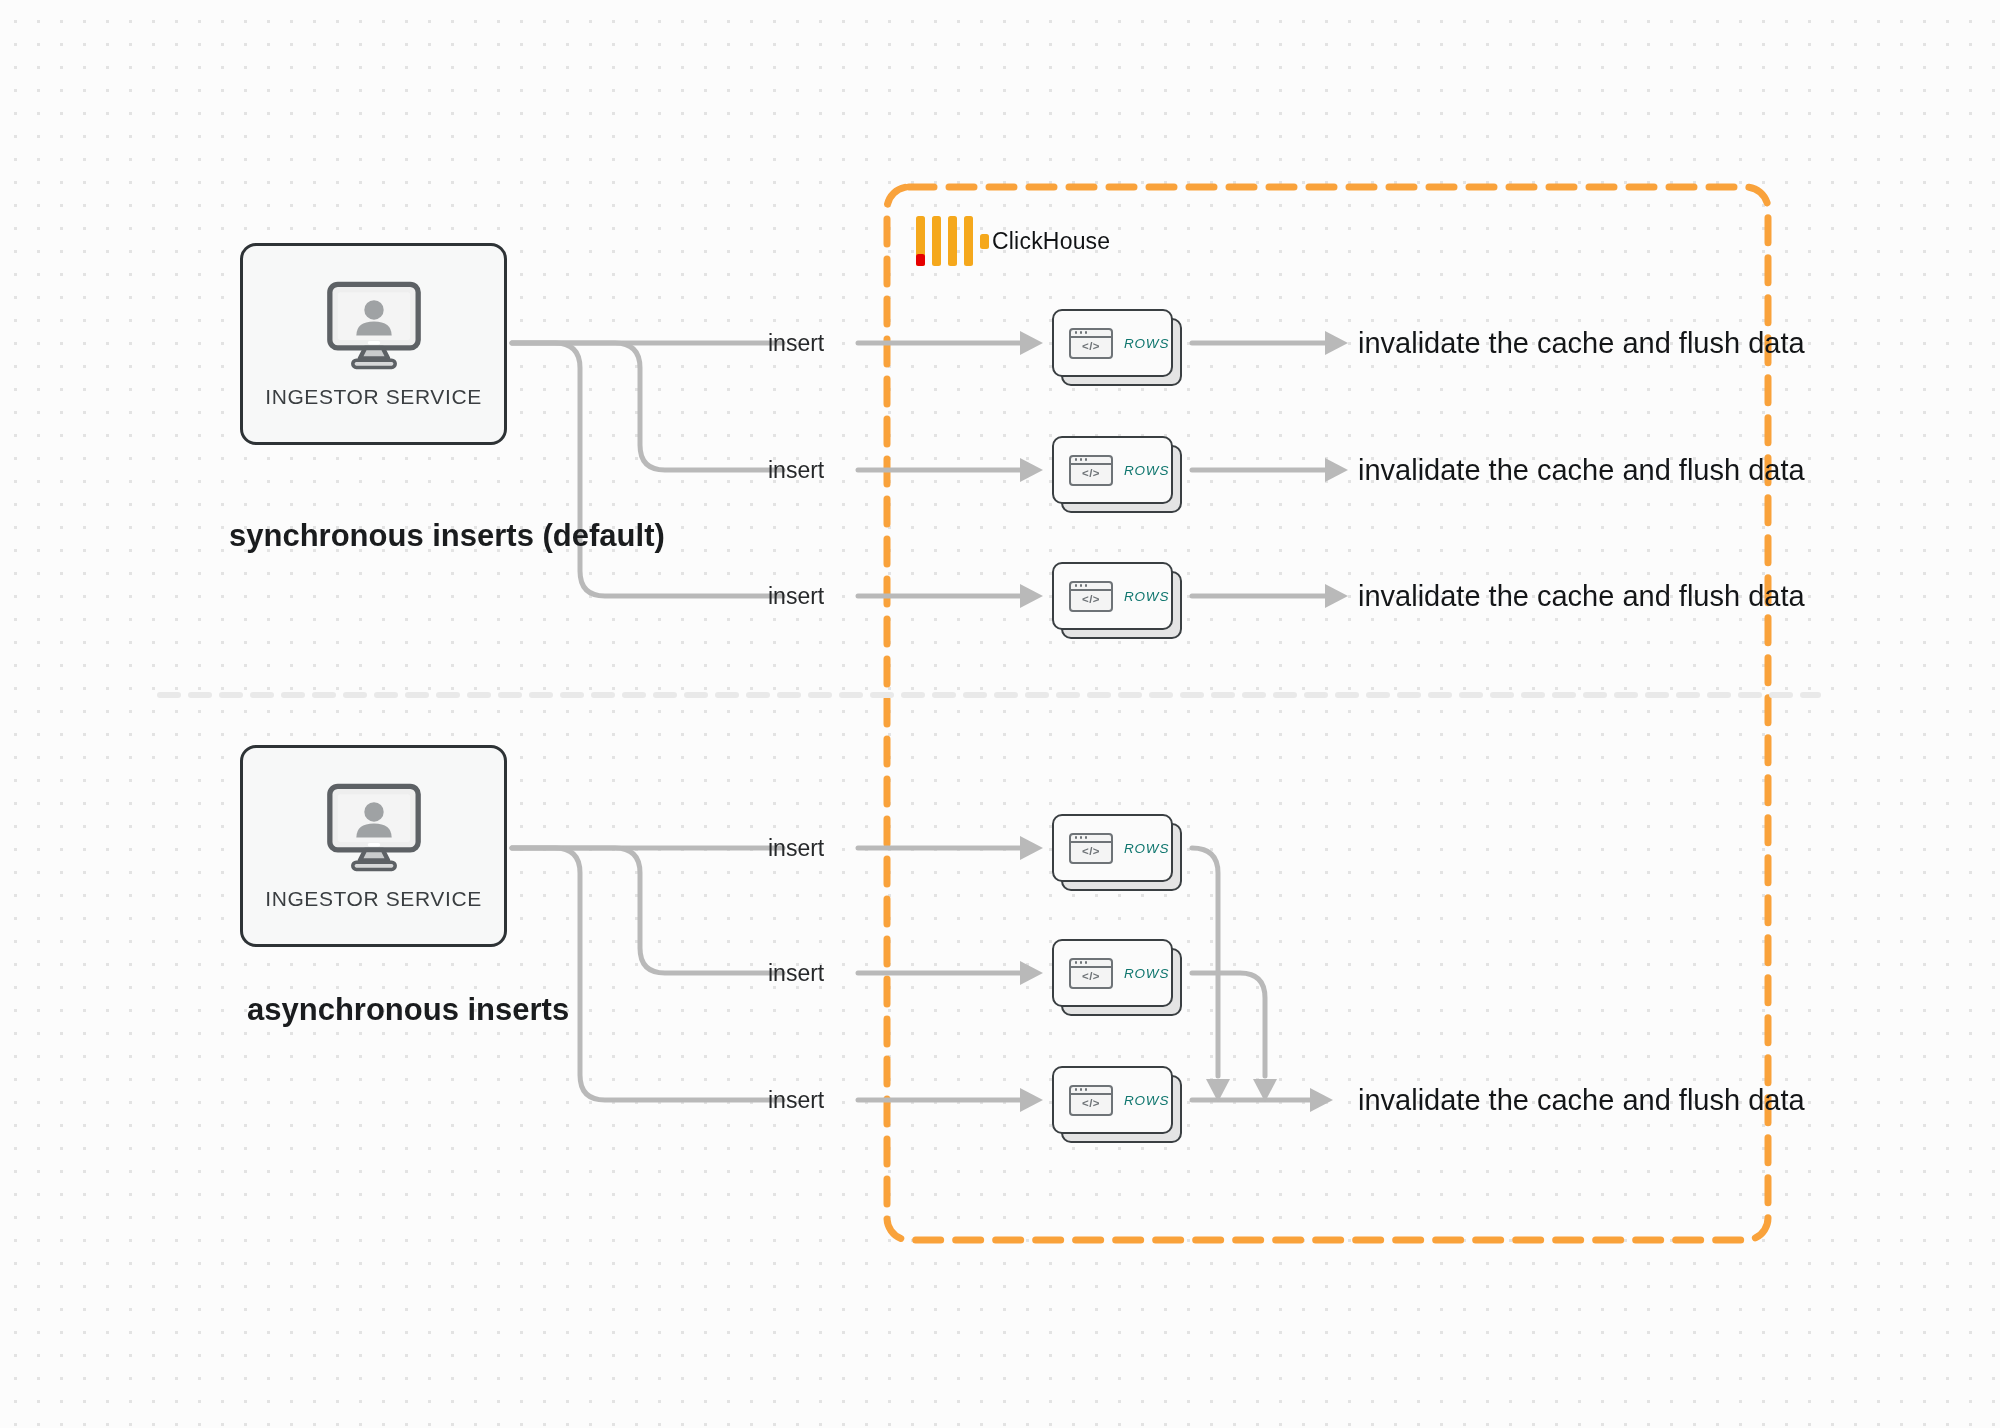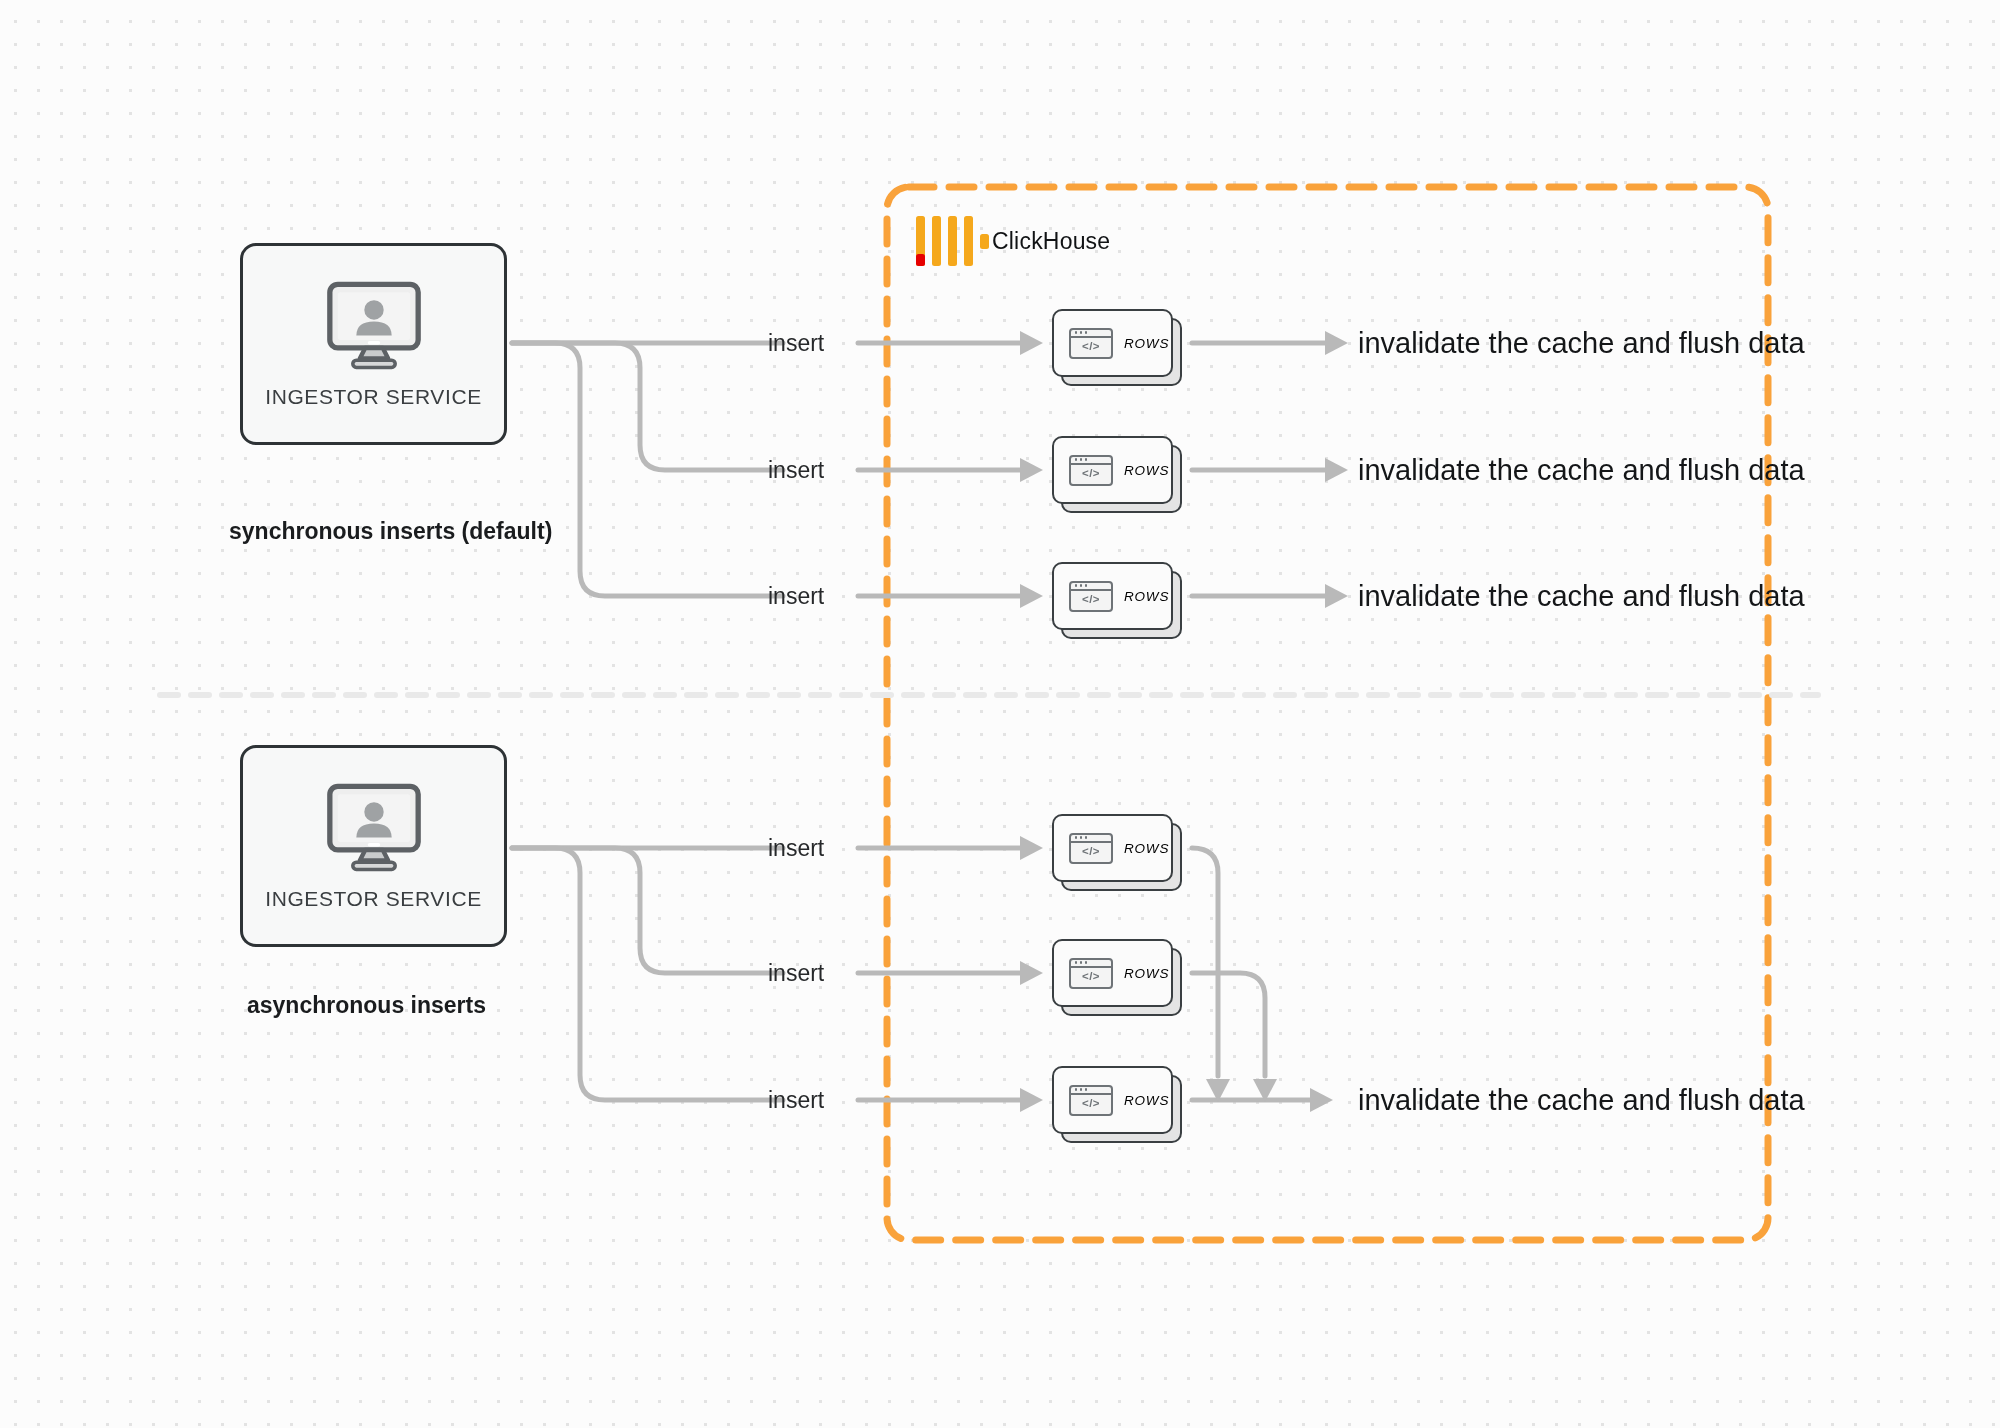--- a/index.html
+++ b/index.html
@@ -25,21 +25,21 @@
     width:267px;height:202px;left:240px;
     background:#f7f8f8;border:3.5px solid #2e3336;border-radius:16px;
     box-sizing:border-box;
     display:flex;flex-direction:column;align-items:center;justify-content:center;
     gap:14px;
     text-align:center;
   }
   .ingestor-label{font-size:21px;color:#3a3e41;letter-spacing:0.6px;}
 
   
-  .section-title{font-weight:bold;font-size:23px;color:#1a1c1e;white-space:nowrap;text-align:center;}
+  .section-title{font-weight:bold;font-size:31px;color:#1a1c1e;white-space:nowrap;text-align:center;}
 
   
   .lbl-insert{
     left:768px;width:104px;
     font-size:23px;color:#26282a;line-height:30px;height:30px;
   }
 
   
   .lbl-result{
     left:1358px;font-size:29px;color:#141618;line-height:30px;height:30px;white-space:nowrap;
@@ -49,21 +49,21 @@
   .card{width:121px;height:68px;}
   .card-back{
     position:absolute;left:9px;top:9px;width:121px;height:68px;
     background:#e4e4e4;border:2.5px solid #3a3f42;border-radius:10px;box-sizing:border-box;
   }
   .card-front{
     position:absolute;left:0;top:0;width:121px;height:68px;
     background:#fbfbfb;border:2.5px solid #3a3f42;border-radius:10px;box-sizing:border-box;
     display:flex;align-items:center;justify-content:flex-start;gap:11px;padding-left:15px;
   }
-  .rows-label{font-style:italic;font-size:13.5px;font-weight:500;letter-spacing:0.8px;color:#000000;}
+  .rows-label{font-style:italic;font-size:13.5px;font-weight:500;letter-spacing:0.8px;color:#0f766e;}
 
   
   .bicon{width:44px;height:31px;border:2px solid #6e7377;border-radius:4px;background:#f4f4f4;box-sizing:border-box;flex:0 0 auto;}
   .bicon-bar{height:8px;border-bottom:2px solid #6e7377;display:flex;align-items:center;gap:2.5px;padding-left:3.5px;box-sizing:border-box;}
   .bicon-dot{width:2.5px;height:2.5px;border-radius:50%;background:#6e7377;}
   .bicon-body{height:17px;display:flex;align-items:center;justify-content:center;
     font-size:11.5px;font-weight:700;color:#6e7377;letter-spacing:0.5px;}
 </style>
 </head>
 <body>

